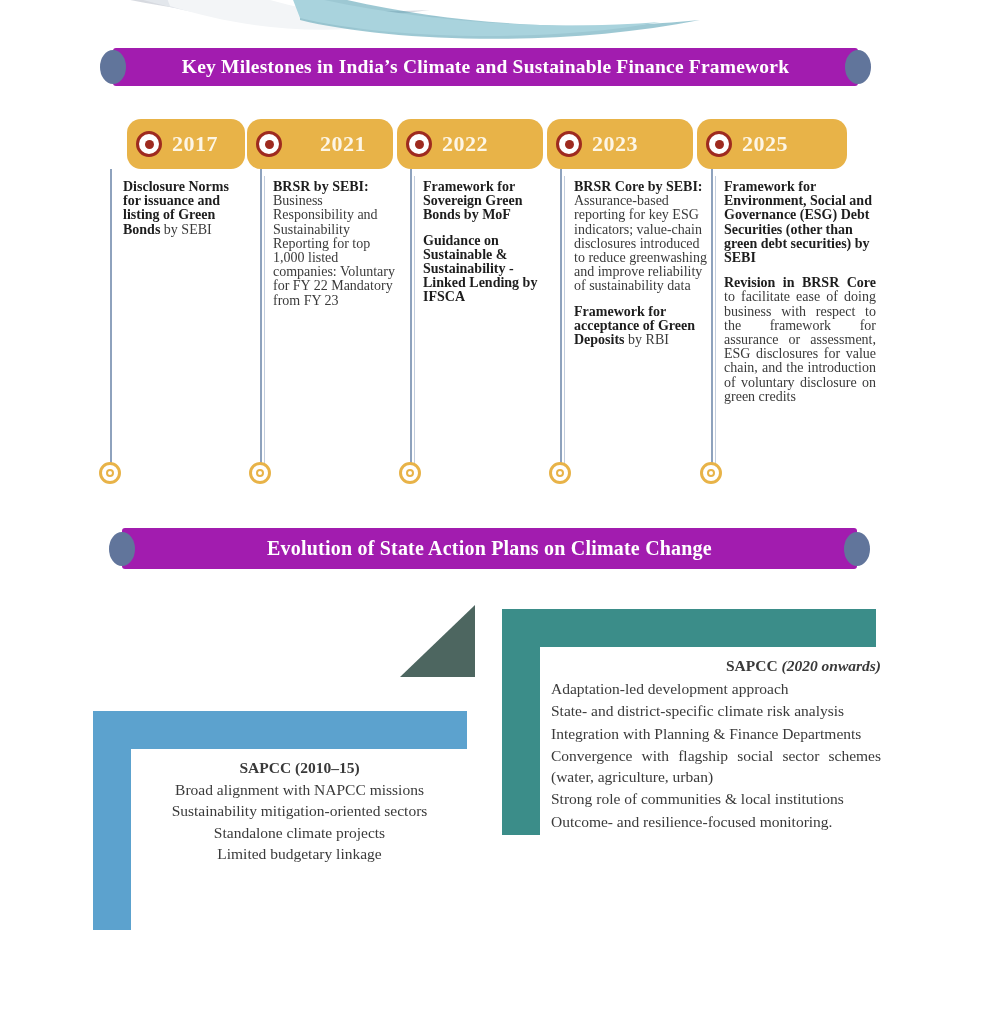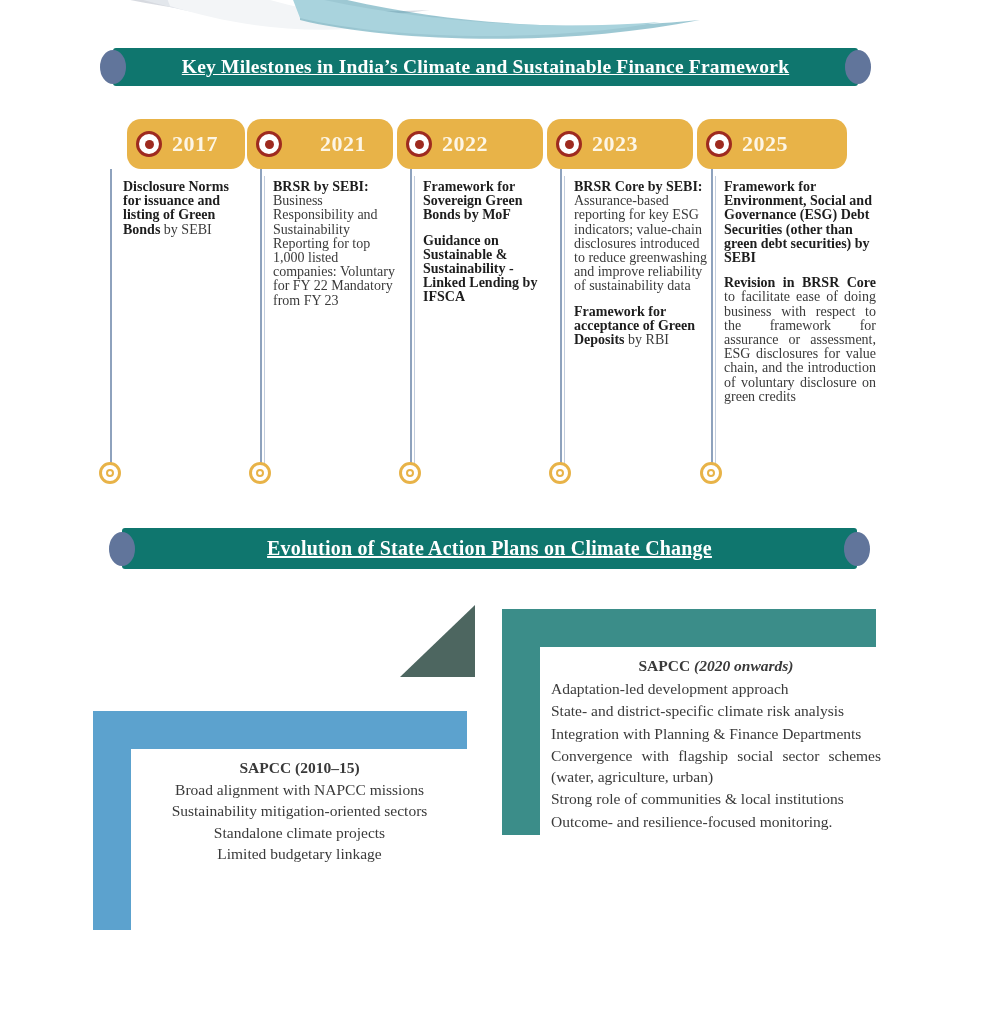--- a/index.html
+++ b/index.html
@@ -12,27 +12,26 @@
     color:#333333;
   }
   .page{position:relative;width:999px;height:1024px;}
 
   
   .swoosh-wrap{position:absolute;left:0;top:-6px;width:999px;height:60px;overflow:hidden;}
 
   
   .ribbon{
     position:absolute;
-    background:#0f766e;
+    background:#a21caf;
     color:#ffffff;
     display:flex;align-items:center;justify-content:center;
     font-weight:bold;
     letter-spacing:.2px;
     border-radius:3px;
-    text-decoration:underline;
   }
   .ribbon .bump{
     position:absolute;top:50%;transform:translateY(-50%);
     width:26px;height:34px;background:#61759b;border-radius:50%;
   }
   .ribbon .bump.left{left:-13px;}
   .ribbon .bump.right{right:-13px;}
   .ribbon span{position:relative;z-index:2;}
 
   #banner-milestones{left:113px;top:48px;width:745px;height:38px;font-size:19.5px;}
@@ -103,21 +102,21 @@
 
   #sapcc-new{left:502px;top:609px;width:374px;height:226px;}
   #sapcc-new .bar-top{width:374px;background:#3b8d89;}
   #sapcc-new .bar-left{height:226px;background:#3b8d89;}
   #sapcc-new .body{left:38px;top:38px;width:336px;height:188px;}
   #sapcc-new .content{
     padding:9px 6px 0 11px;font-size:15.5px;line-height:20.5px;color:#3a3a3a;
     width:330px;
   }
   #sapcc-new .content p{margin:0 0 2px 0;text-align:justify;}
-  #sapcc-new .content p.title{text-align:center;}
+  #sapcc-new .content p.title{text-align:right;}
   #sapcc-new .content p .it{font-style:italic;font-weight:bold;}
 </style>
 </head>
 <body>
 
 <div class="page">
 
   <div class="swoosh-wrap">
     <svg width="999" height="60" viewBox="0 0 999 60" xmlns="http://www.w3.org/2000/svg">
       <path d="M105,-30 C160,6 300,22 430,16 C300,34 200,20 120,4 Z" fill="#c9ced6" opacity=".75"></path>

